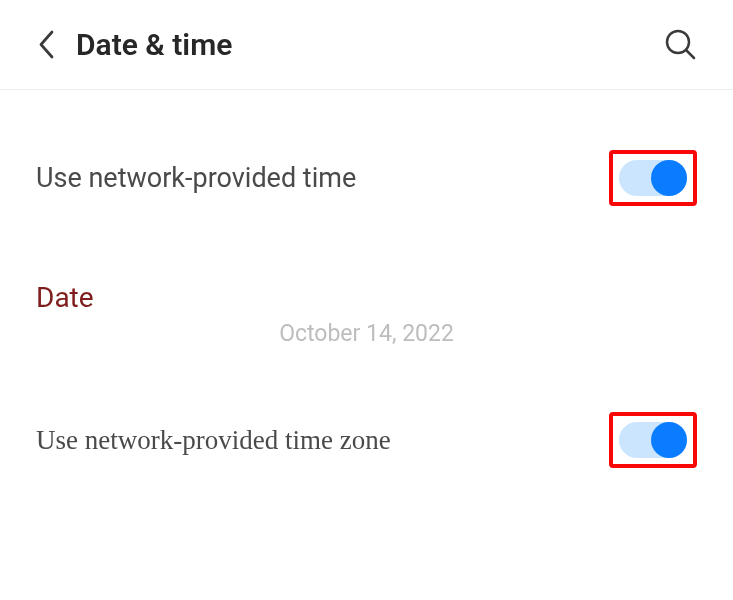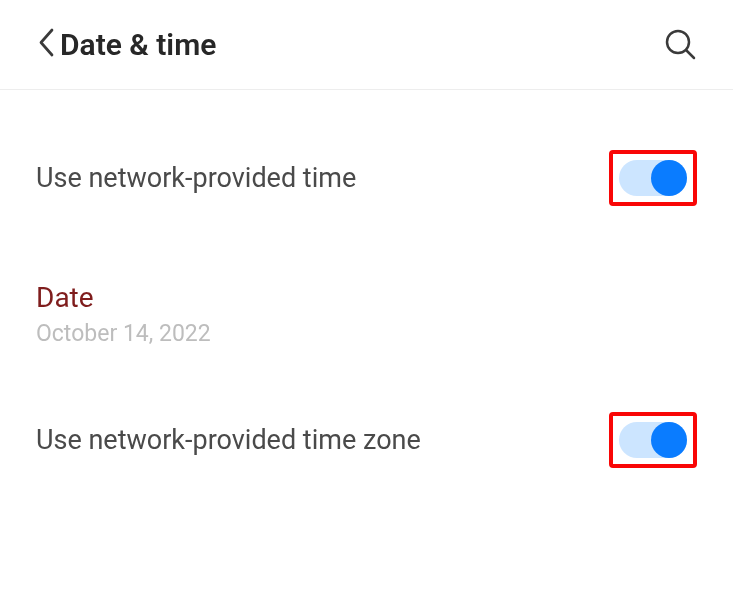--- a/index.html
+++ b/index.html
@@ -17,22 +17,22 @@
     .header {
       display: flex;
       align-items: center;
       justify-content: space-between;
       padding: 18px 36px 18px 36px;
       border-bottom: 1px solid #ededed;
       height: 90px;
     }
     .header-left {
       display: flex;
-      align-items: flex-start;
-      gap: 4px;
+      align-items: center;
+      gap: 20px;
     }
     .back-icon {
       width: 20px;
       height: 30px;
       display: flex;
       align-items: center;
       justify-content: center;
       cursor: pointer;
     }
     .back-icon svg {
@@ -75,20 +75,21 @@
       padding-top: 55px;
     }
     .disabled-label {
       font-size: 28px;
       color: #7f1d1d;
       margin-bottom: 6px;
     }
     .disabled-value {
       font-size: 23px;
       color: #bdbdbd;
+      text-align: center;
     }
     .toggle-container {
       position: relative;
       padding: 6px;
       border: 4px solid #f90606;
       border-radius: 4px;
     }
     .toggle {
       width: 68px;
       height: 36px;
@@ -105,20 +106,21 @@
       height: 36px;
       background: #0a7cff;
       border-radius: 50%;
     }
     .row2 {
       display: flex;
       align-items: center;
       justify-content: space-between;
       padding-top: 65px;
       padding-bottom: 10px;
+      font-family: Liberation Serif, serif;
     }
   </style>
 </head>
 <body>
 
 <div class="header">
   <div class="header-left">
     <div class="back-icon">
       <svg viewBox="0 0 17 29" fill="none">
         <path d="M14 2 L3 14.5 L14 27" stroke="#3a3a3a" stroke-width="2.7" stroke-linecap="round" stroke-linejoin="round"></path>

